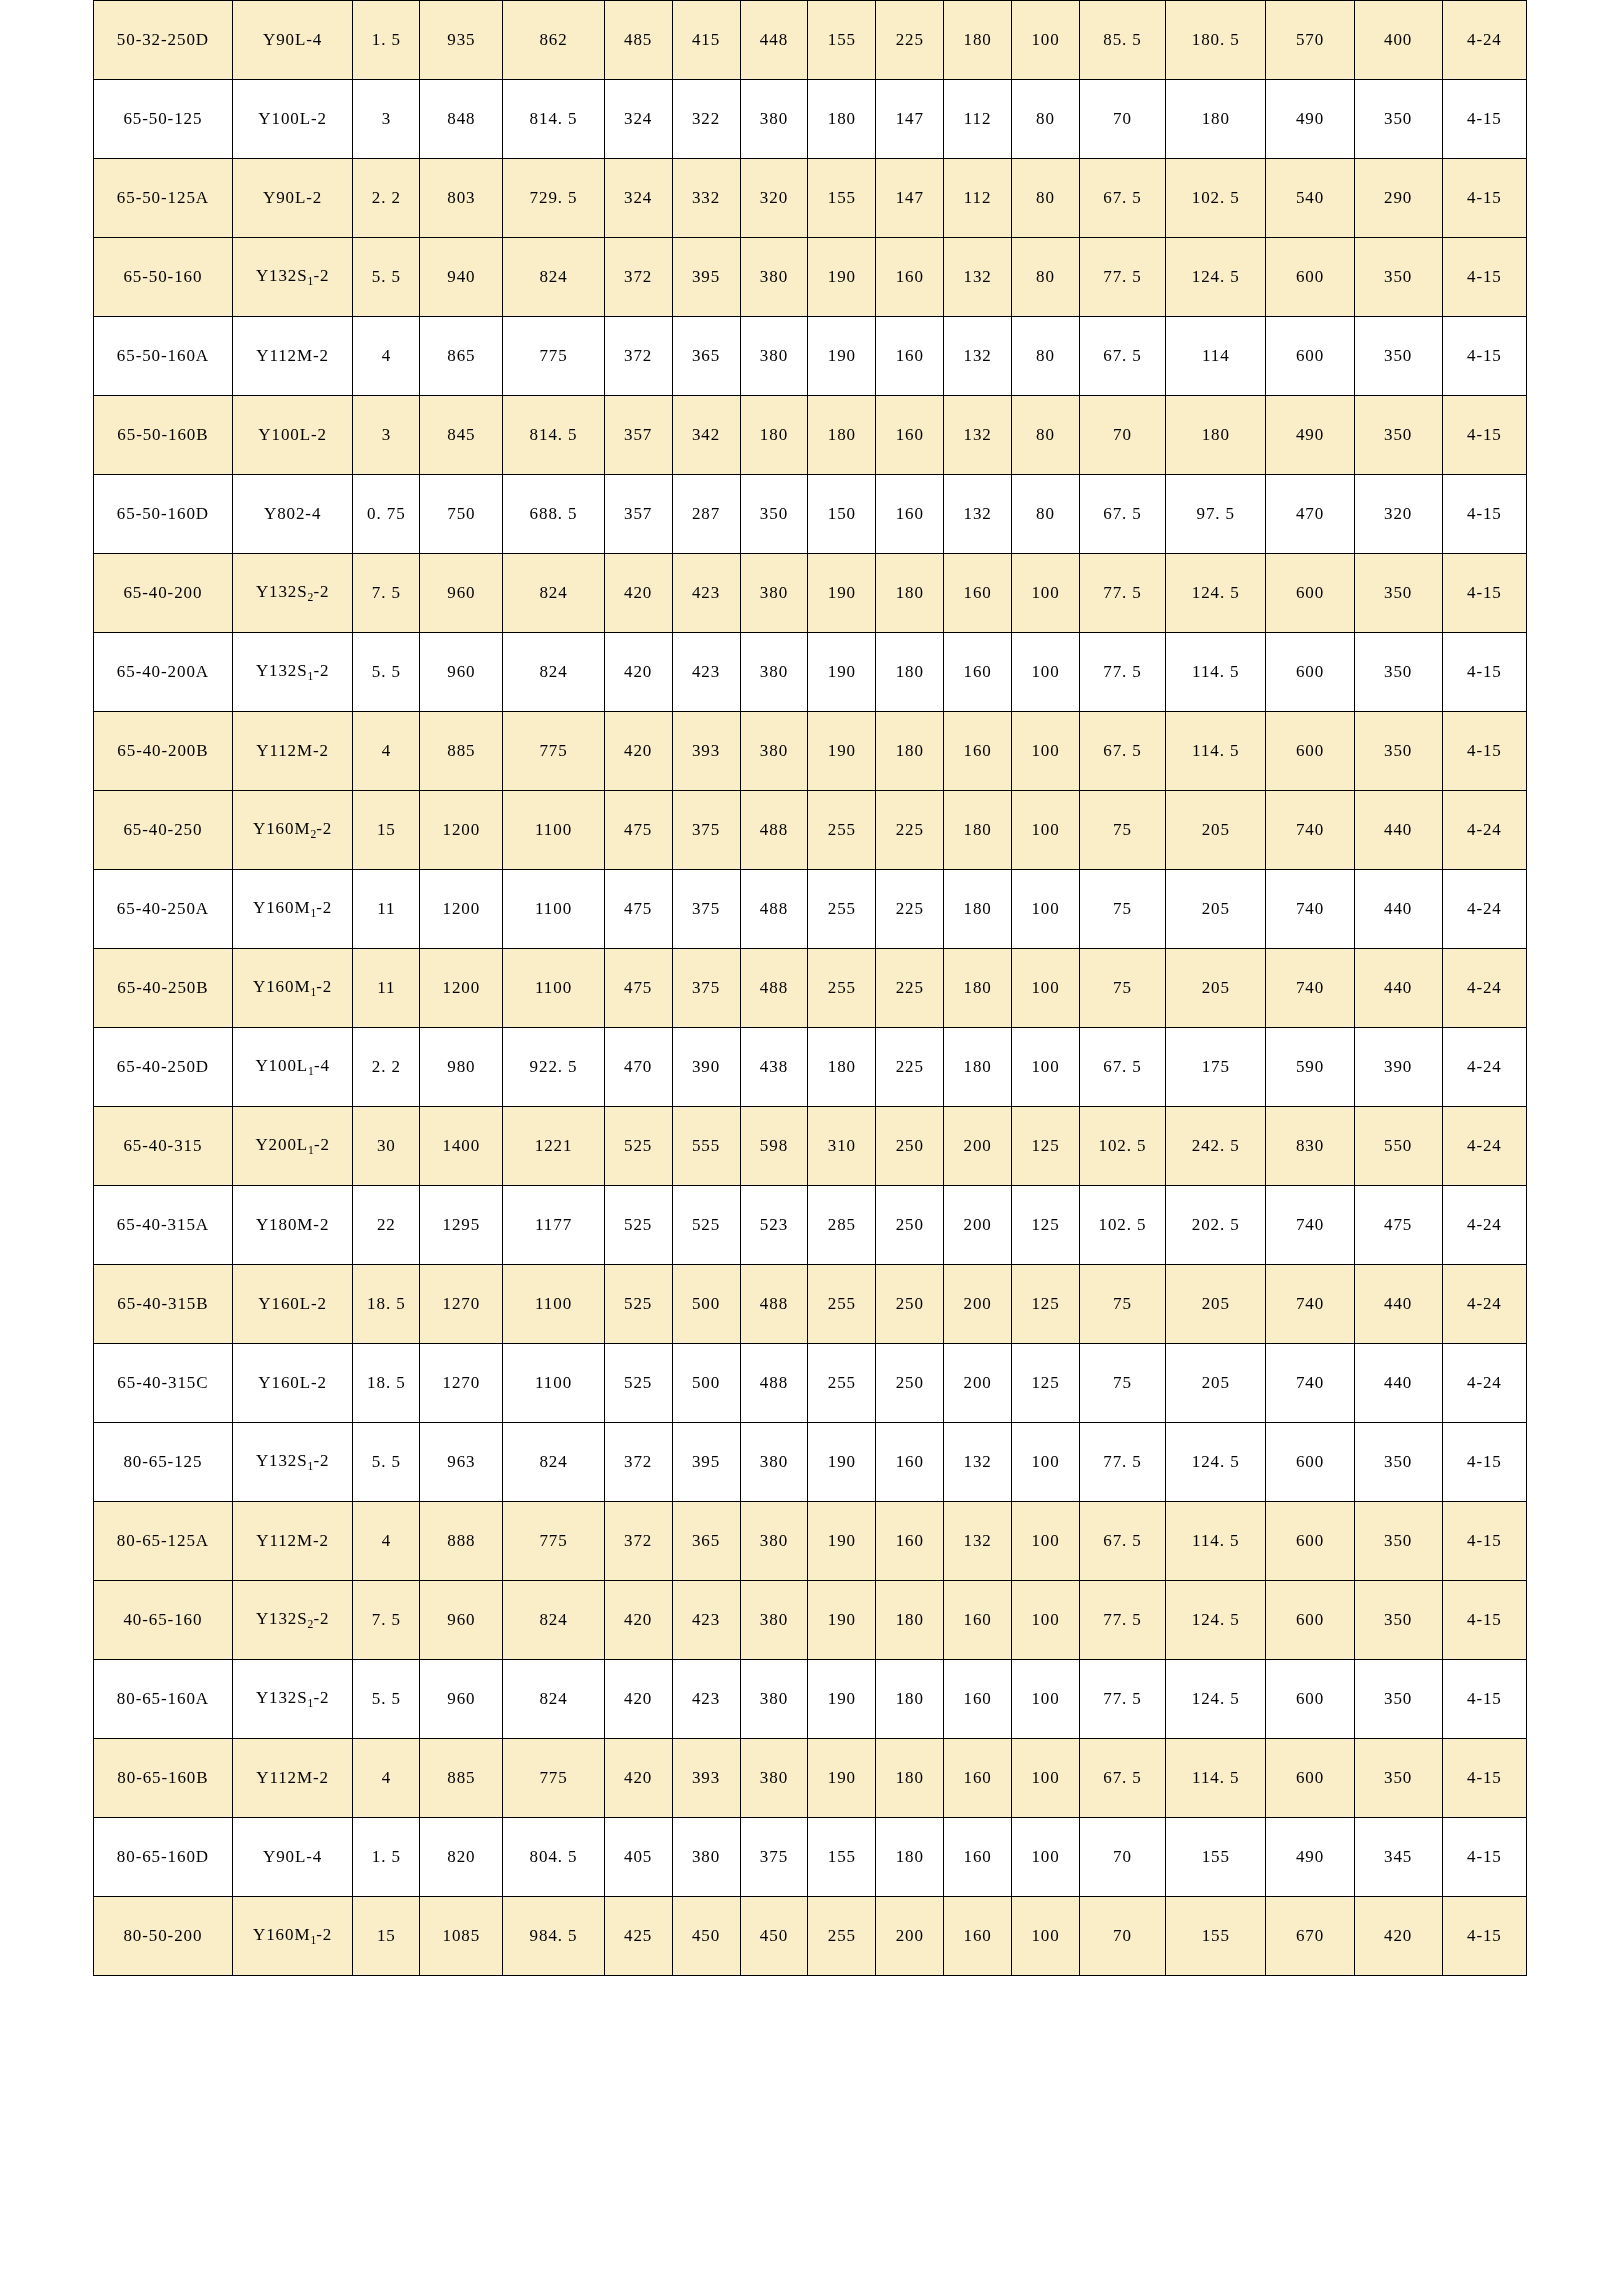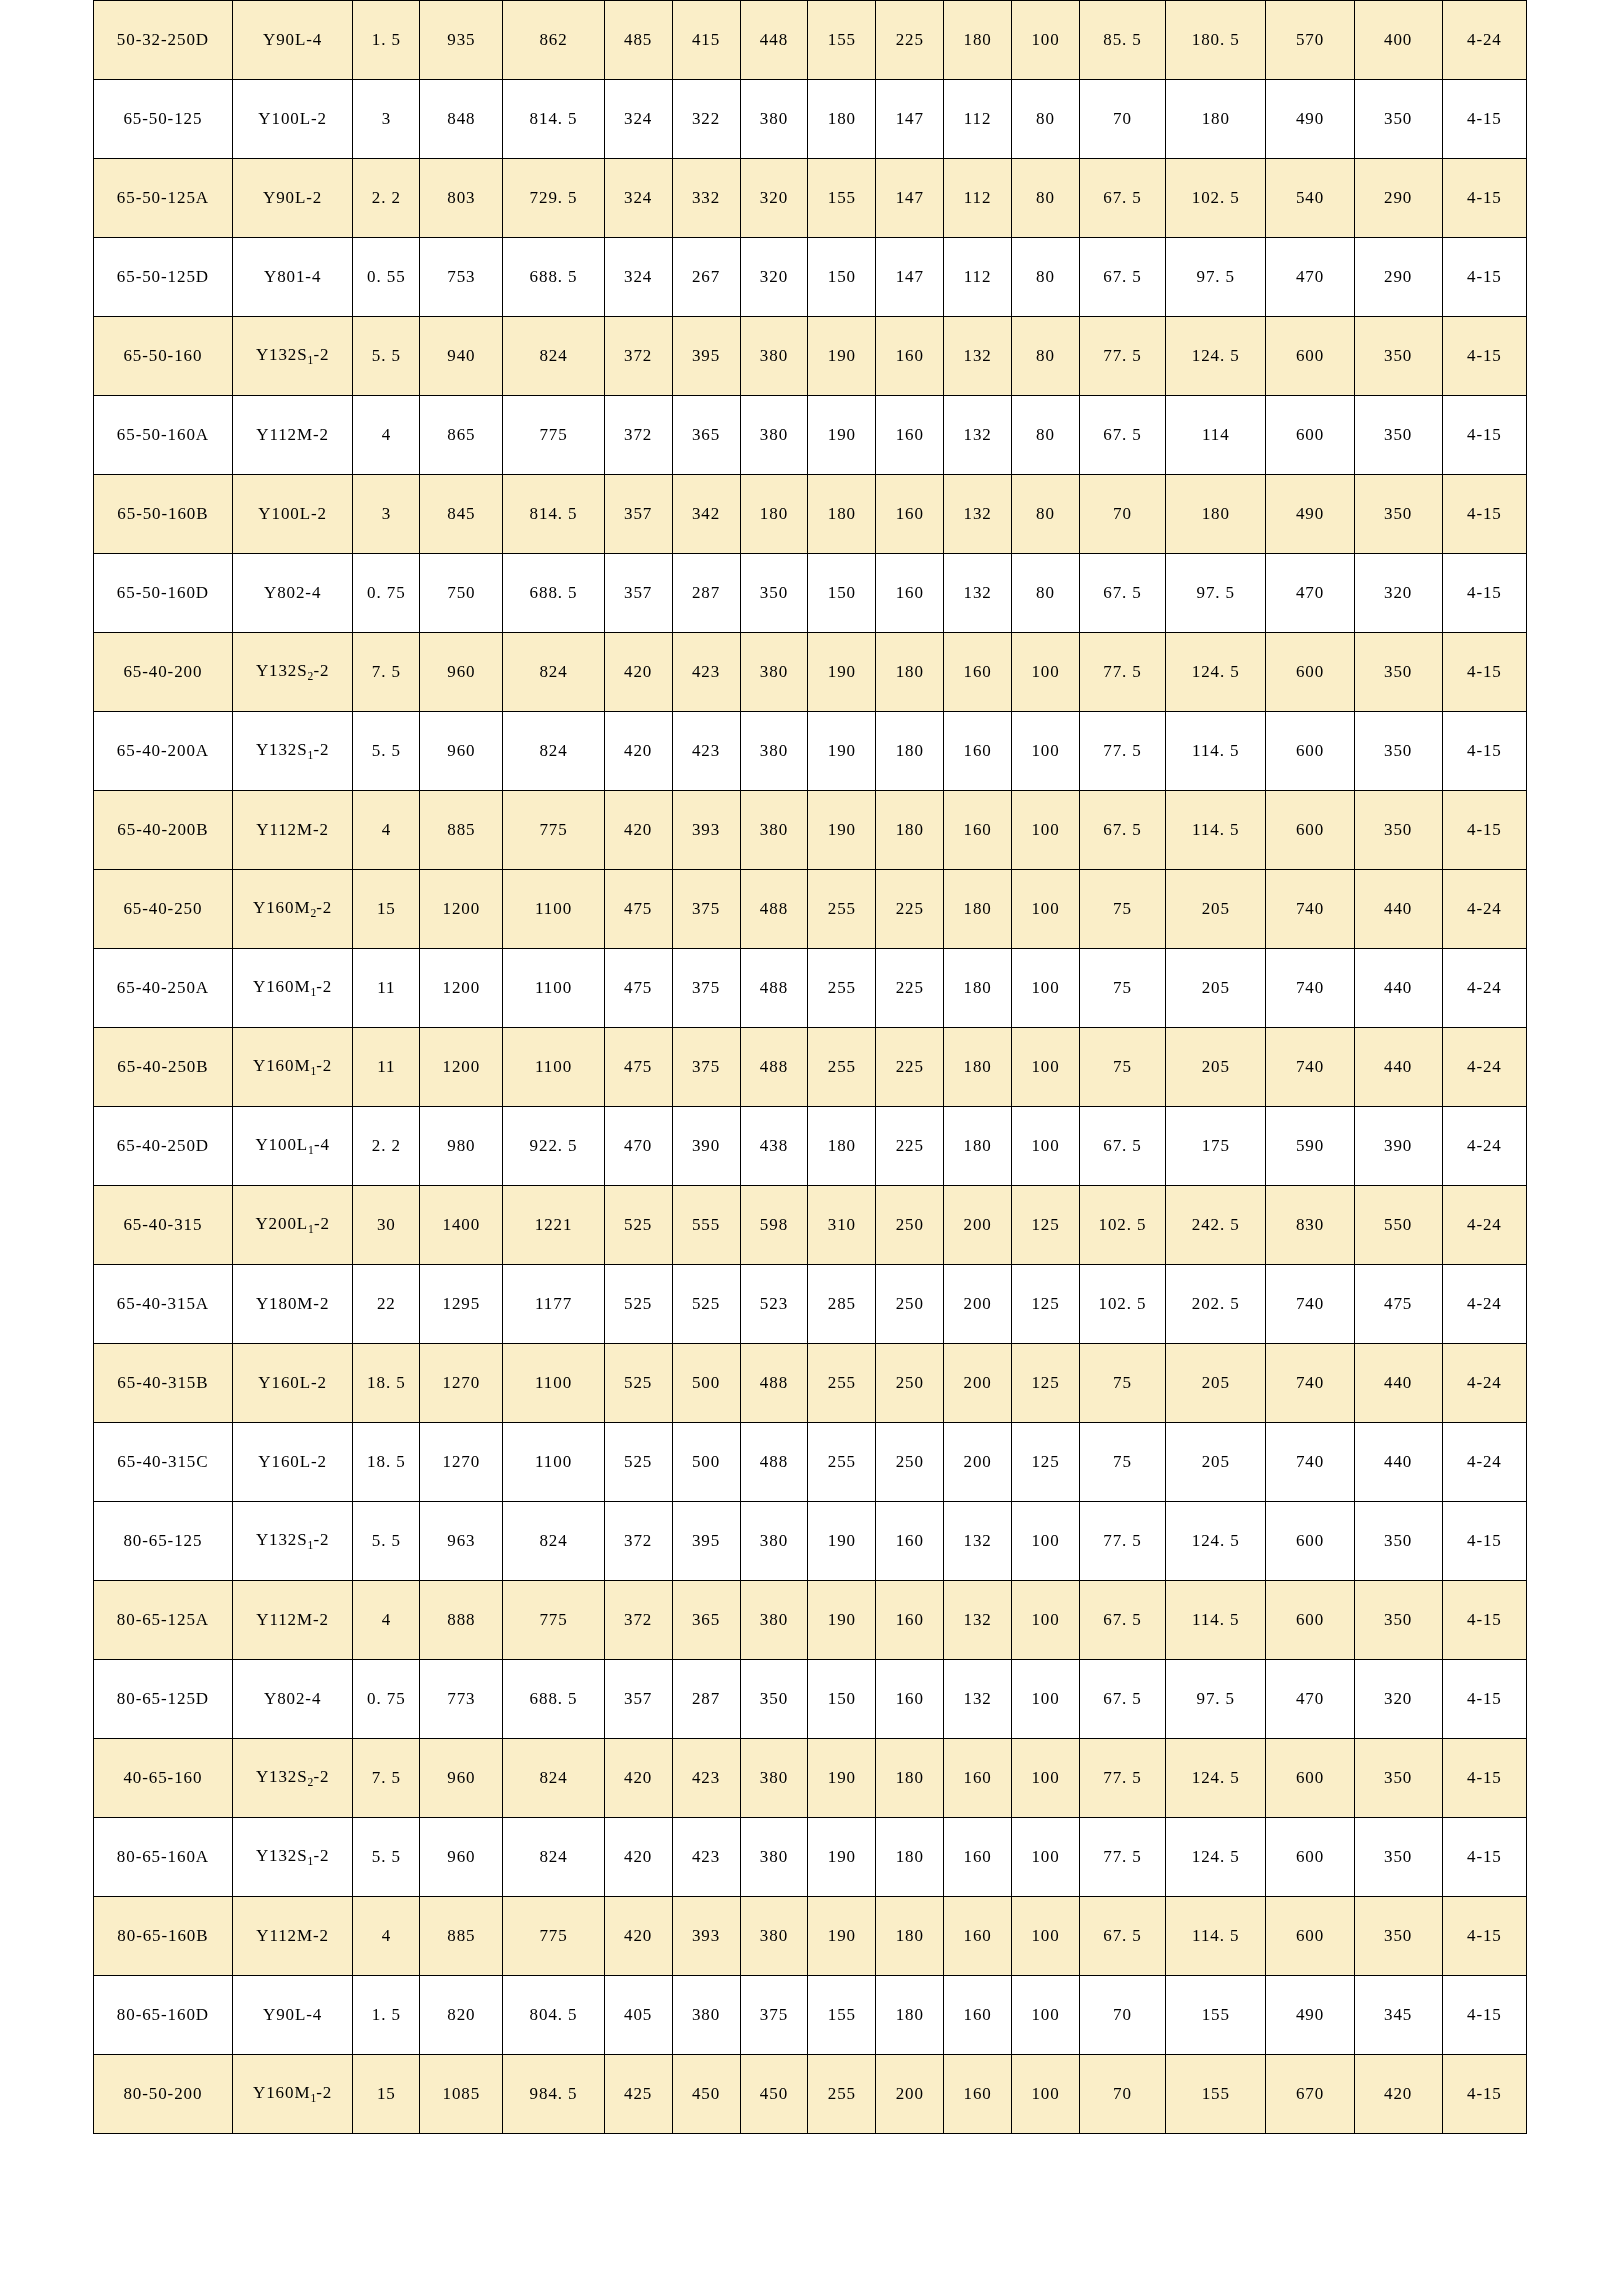--- a/index.html
+++ b/index.html
@@ -146,39 +146,20 @@
           <td>155</td>
           <td>147</td>
           <td>112</td>
           <td>80</td>
           <td>67. 5</td>
           <td>102. 5</td>
           <td>540</td>
           <td>290</td>
           <td>4-15</td>
         </tr>
-        <tr class="plain">
-          <td>65-50-125D</td>
-          <td>Y801-4</td>
-          <td>0. 55</td>
-          <td>753</td>
-          <td>688. 5</td>
-          <td>324</td>
-          <td>267</td>
-          <td>320</td>
-          <td>150</td>
-          <td>147</td>
-          <td>112</td>
-          <td>80</td>
-          <td>67. 5</td>
-          <td>97. 5</td>
-          <td>470</td>
-          <td>290</td>
-          <td>4-15</td>
-        </tr>
         <tr class="shaded">
           <td>65-50-160</td>
           <td>Y132S<span class="sub">1</span>-2</td>
           <td>5. 5</td>
           <td>940</td>
           <td>824</td>
           <td>372</td>
           <td>395</td>
           <td>380</td>
           <td>190</td>
@@ -488,39 +469,20 @@
           <td>190</td>
           <td>160</td>
           <td>132</td>
           <td>100</td>
           <td>67. 5</td>
           <td>114. 5</td>
           <td>600</td>
           <td>350</td>
           <td>4-15</td>
         </tr>
-        <tr class="plain">
-          <td>80-65-125D</td>
-          <td>Y802-4</td>
-          <td>0. 75</td>
-          <td>773</td>
-          <td>688. 5</td>
-          <td>357</td>
-          <td>287</td>
-          <td>350</td>
-          <td>150</td>
-          <td>160</td>
-          <td>132</td>
-          <td>100</td>
-          <td>67. 5</td>
-          <td>97. 5</td>
-          <td>470</td>
-          <td>320</td>
-          <td>4-15</td>
-        </tr>
         <tr class="shaded">
           <td>40-65-160</td>
           <td>Y132S<span class="sub">2</span>-2</td>
           <td>7. 5</td>
           <td>960</td>
           <td>824</td>
           <td>420</td>
           <td>423</td>
           <td>380</td>
           <td>190</td>

